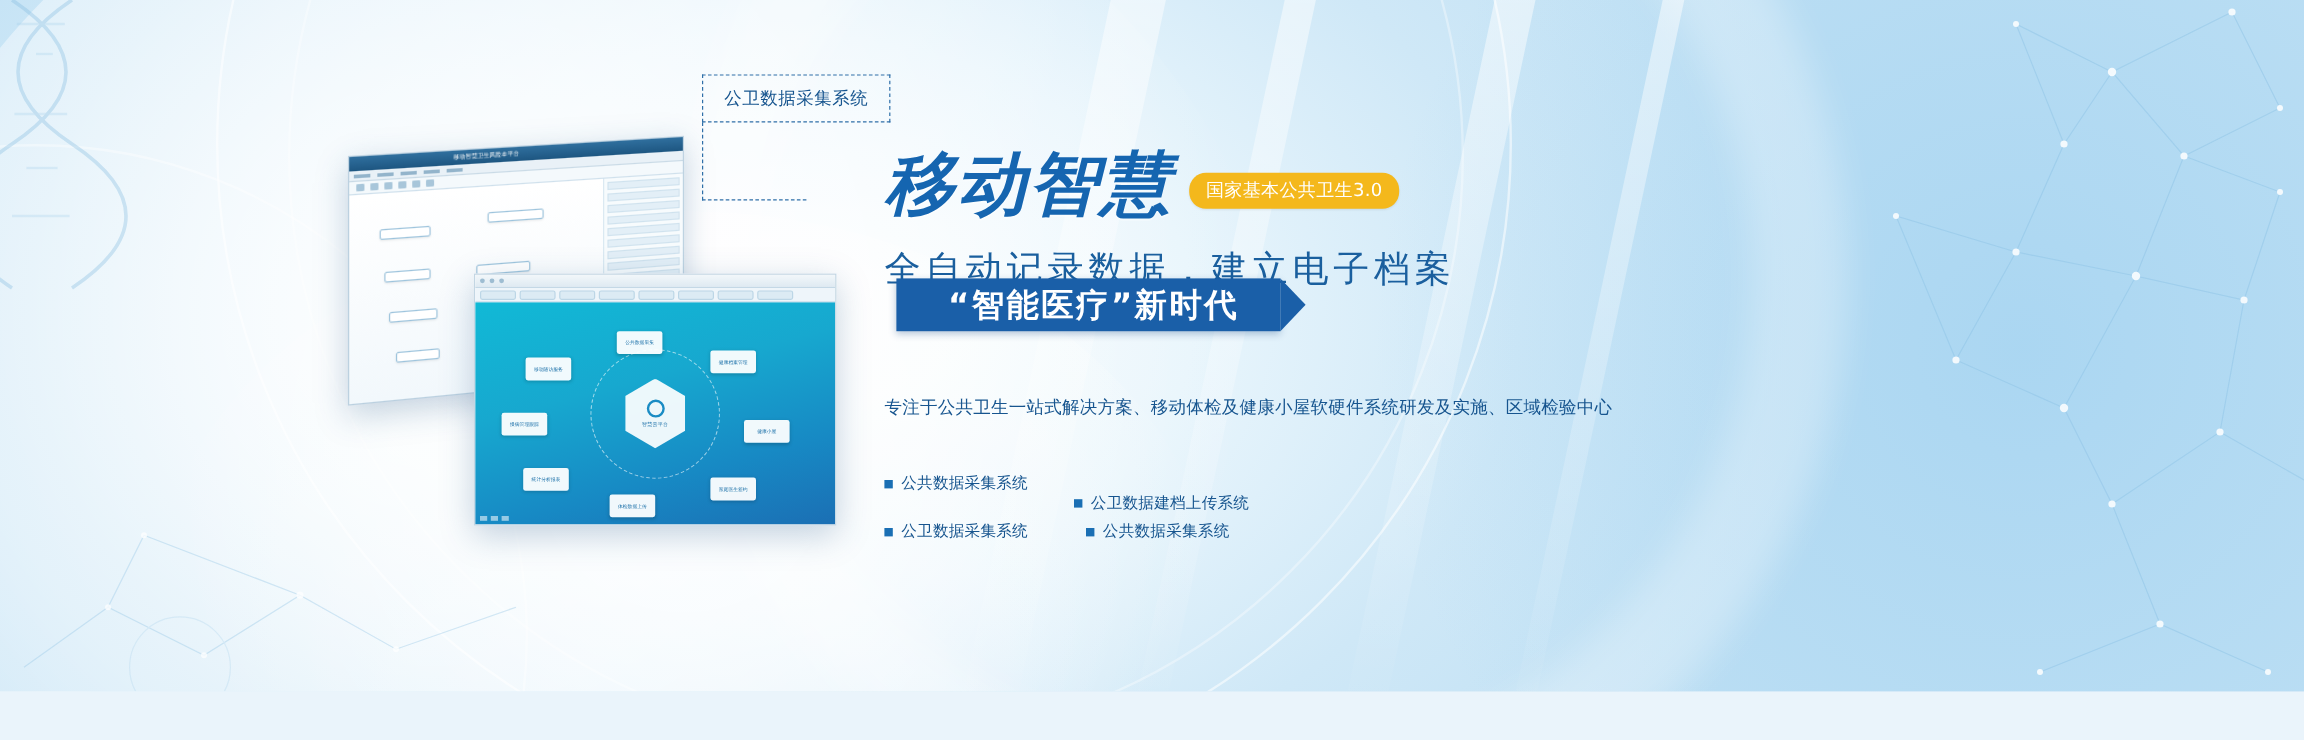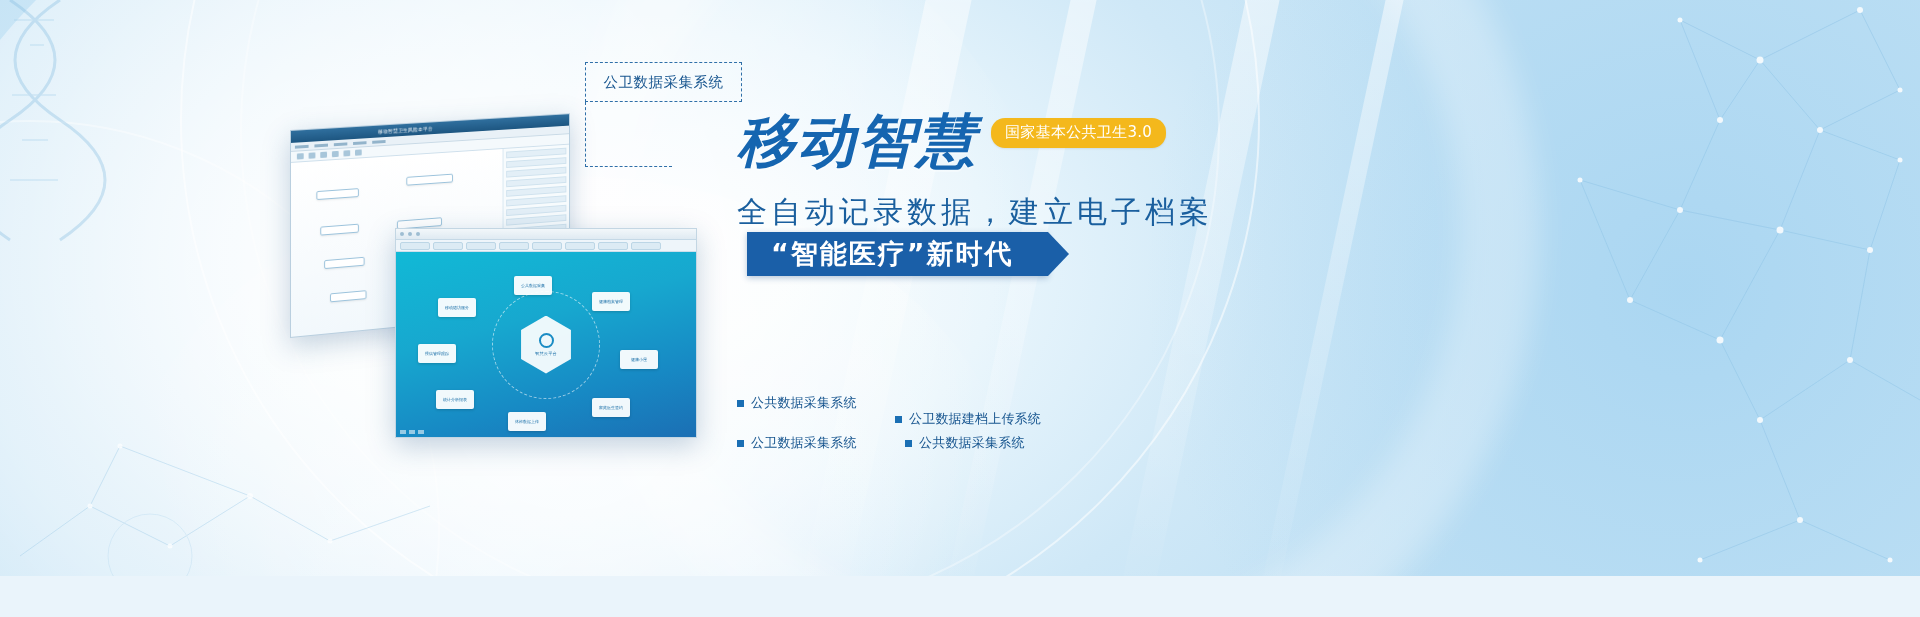--- a/index.html
+++ b/index.html
@@ -160,36 +160,36 @@
           border:1px dashed rgba(255,255,255,.55); border-radius:50%;}
   .pod {
     position:absolute; width:38px;height:19px; background:rgba(255,255,255,.94);
     border-radius:2px; display:flex;align-items:center;justify-content:center;
     font-size:4px; color:#1a6fa8; box-shadow:0 1px 3px rgba(0,0,0,.18); text-align:center; line-height:1.25;
   }
   .sf-foot { position:absolute; left:4px; bottom:3px; display:flex; gap:3px;}
   .sf-foot i { display:block;width:6px;height:4px;background:rgba(255,255,255,.55);}
 
   
-  .headline { position: absolute; left: 737px; top: 112px; width: 700px; }
+  .headline { position: absolute; left: 737px; top: 124px; width: 700px; }
 
   .h-row1 { display: flex; align-items: flex-start; }
   .h-main {
     font-family: "DejaVu Sans", "Liberation Sans", sans-serif;
     font-size: 58px;
     font-weight: 700;
     font-style: italic;
     color: #1565b0;
     letter-spacing: 2px;
     line-height: 1;
     text-shadow: 0 2px 0 rgba(255,255,255,.45);
   }
   .badge {
     margin-left: 14px;
-    margin-top: 6px;
+    margin-top: 20px;
     background: #f4b81c;
     color: #ffffff;
     font-size: 15px;
     border-radius: 14px;
     padding: 5px 14px 6px;
     white-space: nowrap;
     letter-spacing: .3px;
     box-shadow: 0 1px 2px rgba(0,0,0,.08);
   }
   .h-sub {
@@ -209,21 +209,21 @@
     white-space: nowrap;
   }
 
   
   .ribbon {
     position: absolute;
     left: 747px; top: 232px;
     height: 44px;
     background: #1a5fa8;
     display: flex; align-items: center;
-    padding: 0 34px 0 24px;
+    padding: 0 34px 0 43px;
     box-shadow: 0 2px 6px rgba(20,70,130,.3);
     justify-content: center;
   }
   .ribbon span {
     color: #ffffff;
     font-size: 27px;
     font-weight: 700;
     letter-spacing: 2px;
     white-space: nowrap;
   }
@@ -449,20 +449,21 @@
       <div class="badge">国家基本公共卫生3.0</div>
     </div>
     <div class="h-line2">全自动记录数据，建立电子档案</div>
   </div>
 
   <div class="ribbon">
     <span>“智能医疗”新时代</span>
   </div>
 
   <div class="desc">
+    <p>专注于公共卫生一站式解决方案、移动体检及健康小屋软硬件系统研发及实施、区域检验中心</p>
   </div>
 
   <div class="bullets">
     <div class="bullet">
       <span class="sq"></span>
       <span>公共数据采集系统</span>
     </div>
     <div class="bullet b-2">
       <span class="sq"></span>
       <span>公卫数据建档上传系统</span>

